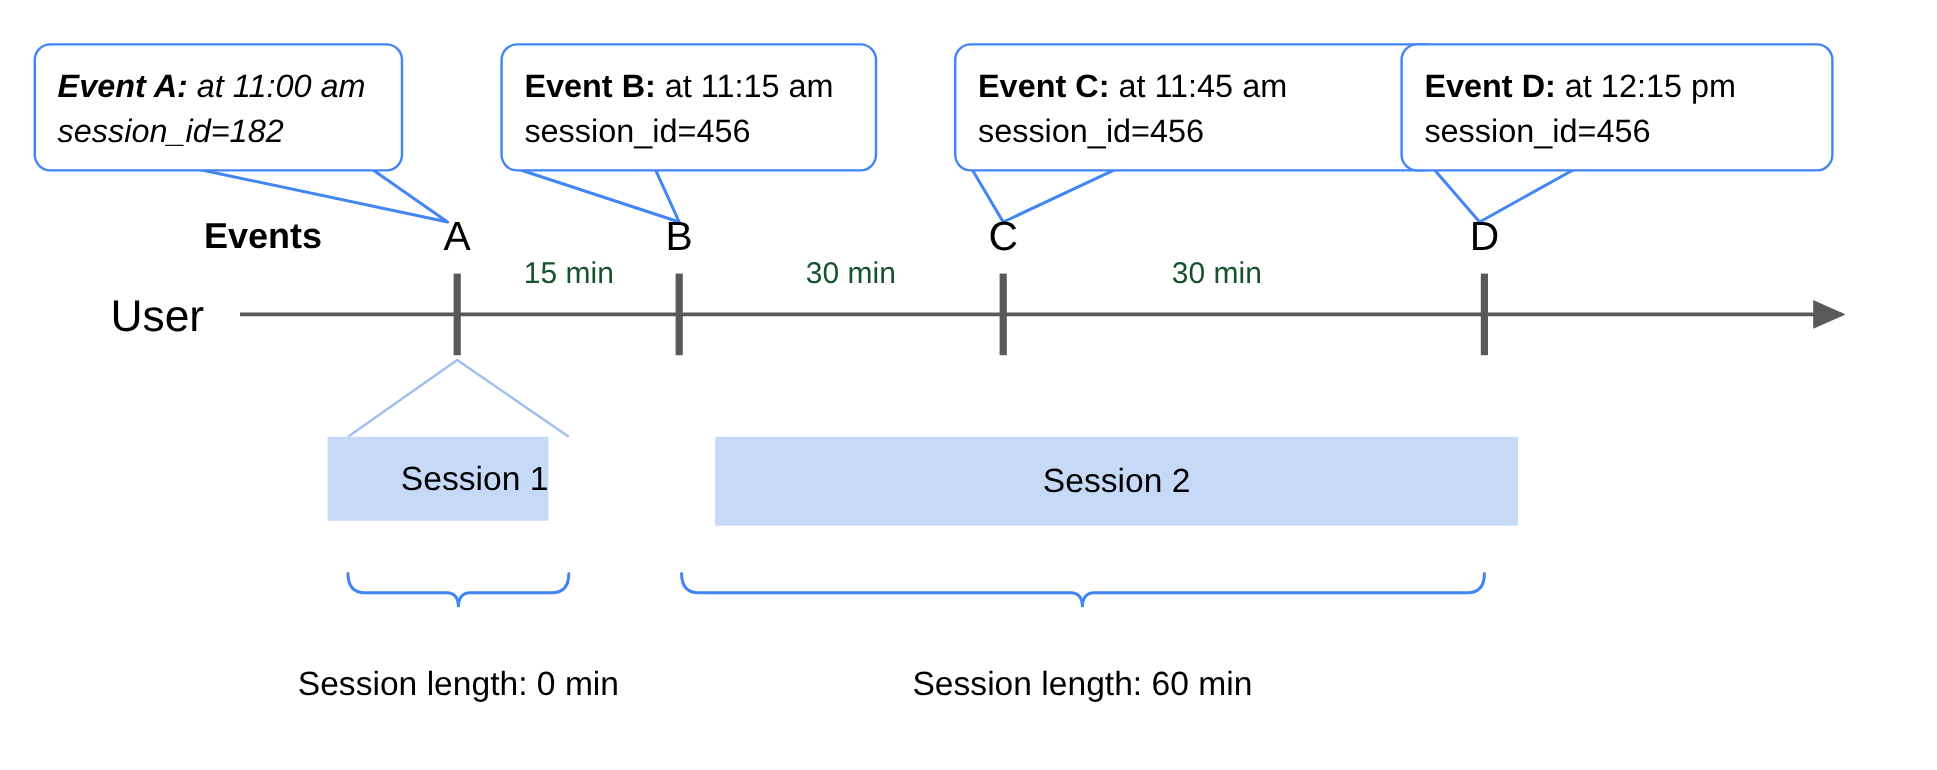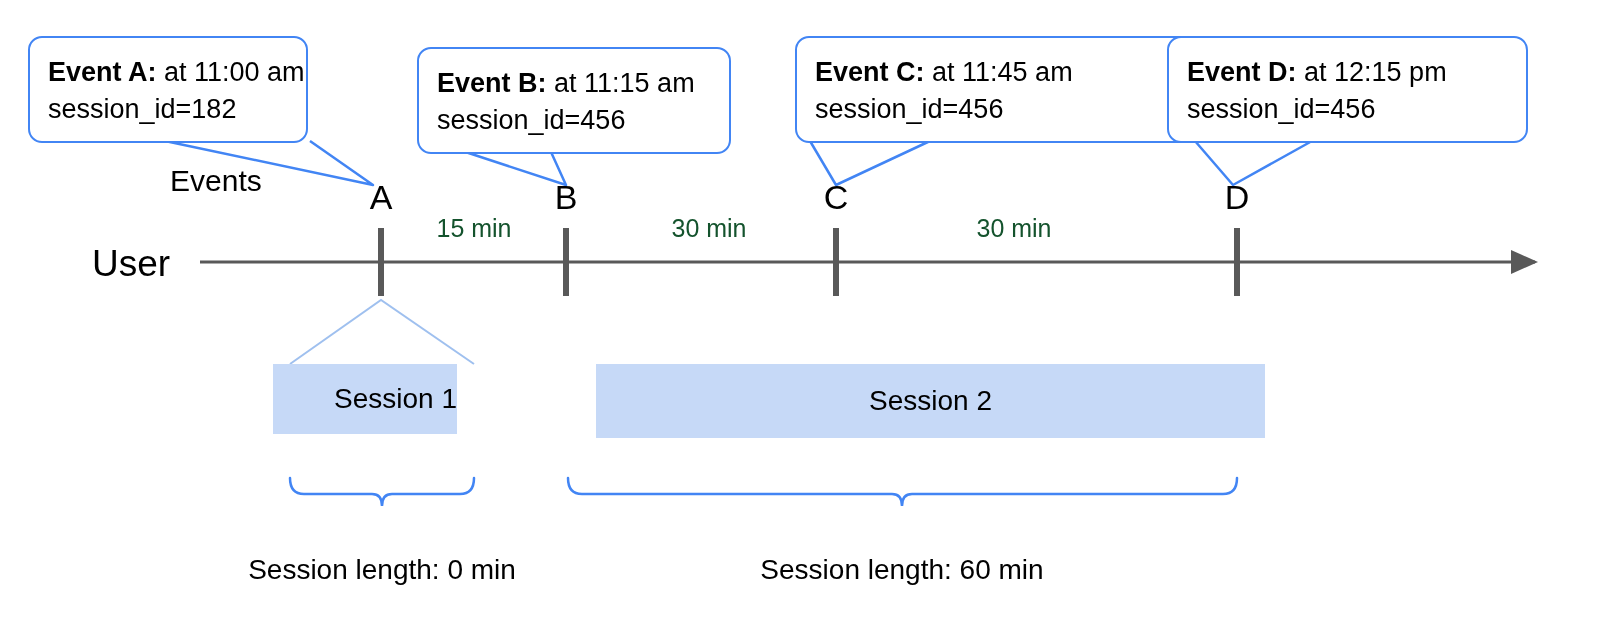--- a/index.html
+++ b/index.html
@@ -139,41 +139,41 @@
     <g fill="none" stroke="#4285f4" stroke-width="2.5" stroke-linecap="round">
 
       <path d="M 290,478 Q 290,494 304,494 L 372,494 Q 382,494 382,506
                Q 382,494 392,494 L 460,494 Q 474,494 474,478"></path>
 
       <path d="M 568,478 Q 568,494 582,494 L 892,494 Q 902,494 902,506
                Q 902,494 912,494 L 1223,494 Q 1237,494 1237,478"></path>
     </g>
   </svg>
 
-  <div class="callout" style="left:28px;  top:36px; width:280px;">
+  <div class="callout" style="left:28px;  top:36px; width:308px;font-style:italic;">
     <span class="ln"><b>Event A:</b><span> at 11:00 am</span></span>
     <span class="ln">session_id=182</span>
   </div>
 
-  <div class="callout" style="left:417px; top:47px; width:314px;">
+  <div class="callout" style="left:417px; top:36px; width:314px;">
     <span class="ln"><b>Event B:</b><span> at 11:15 am</span></span>
     <span class="ln">session_id=456</span>
   </div>
 
   <div class="callout" style="left:795px; top:36px; width:406px;">
     <span class="ln"><b>Event C:</b><span> at 11:45 am</span></span>
     <span class="ln">session_id=456</span>
   </div>
 
   <div class="callout" style="left:1167px; top:36px; width:361px;">
     <span class="ln"><b>Event D:</b><span> at 12:15 pm</span></span>
     <span class="ln">session_id=456</span>
   </div>
 
-  <div class="axis-label events-label" style="left:170px; top:164px;">Events</div>
+  <div class="axis-label events-label" style="left:170px; top:181px;font-weight:bold;">Events</div>
 
   <div class="axis-label" style="left:92px; top:243px; font-size:37px;">User</div>
 
   <div class="marker-letter" style="left:381px; top:178px;">A</div>
   <div class="marker-letter" style="left:566px; top:178px;">B</div>
   <div class="marker-letter" style="left:836px; top:178px;">C</div>
   <div class="marker-letter" style="left:1237px; top:178px;">D</div>
 
   <div class="gap-label" style="left:474px; top:214px;">15 min</div>
   <div class="gap-label" style="left:709px; top:214px;">30 min</div>

